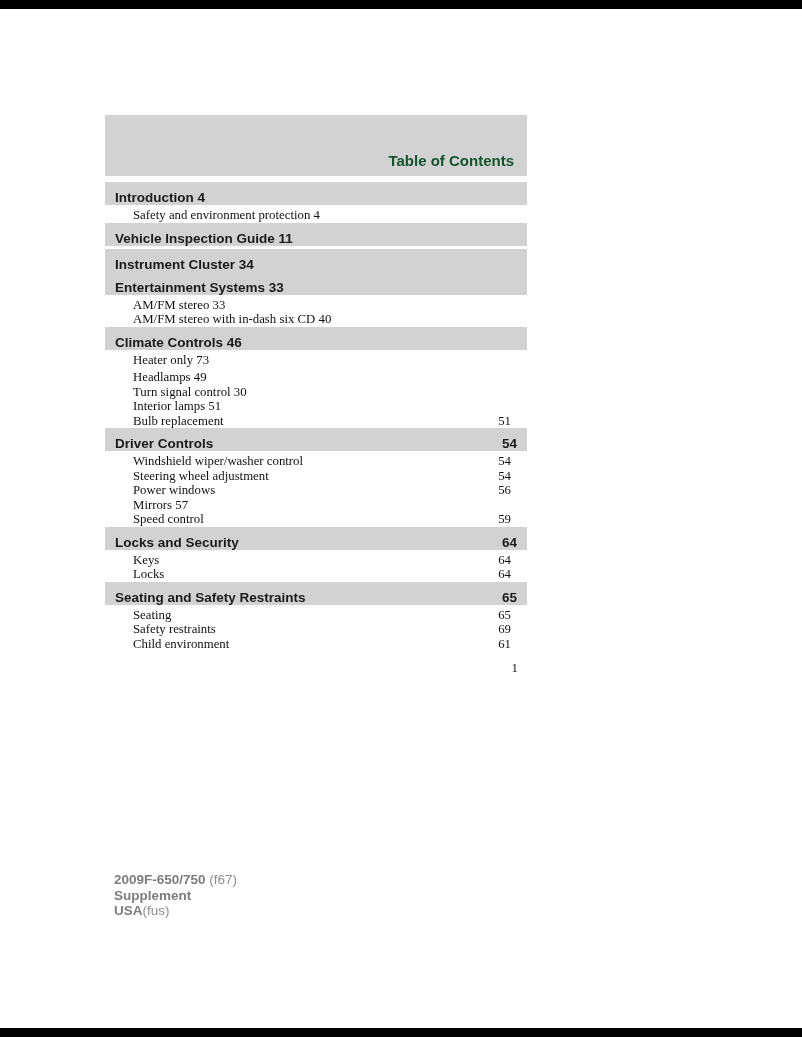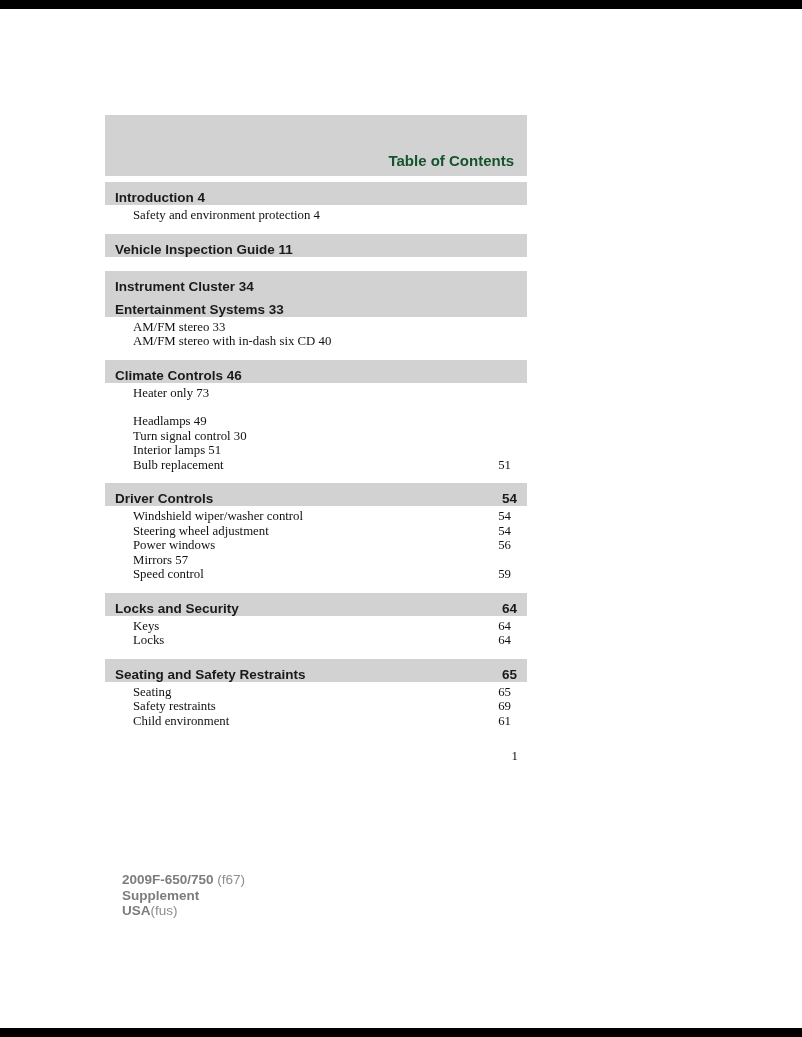--- a/index.html
+++ b/index.html
@@ -41,21 +41,21 @@
     justify-content:space-between;
     padding:0 10px;
   }
   .st, .sp {
     font-weight:bold;
     font-size:13.5px;
     color:#1a1a1a;
     white-space:nowrap;
   }
   .section-items {
-    padding:3px 16px 11px 28px;
+    padding:3px 16px 0 28px;
   }
   .toc-item {
     display:flex;
     justify-content:space-between;
     font-family:"Liberation Serif", serif;
     font-size:12.8px;
     line-height:14.5px;
     color:#111111;
   }
   .il, .ip { white-space:nowrap; }
@@ -63,21 +63,21 @@
     text-align:right;
     padding-right:9px;
     margin-top:10px;
     font-family:"Liberation Serif", serif;
     font-size:12.8px;
     line-height:14.5px;
     color:#111111;
   }
   .doc-footer {
     position:absolute;
-    left:122px;
+    left:114px;
     top:872px;
     font-size:13.5px;
     line-height:15.5px;
   }
   .fb { font-weight:bold; color:#7d7d7d; }
   .fr { font-weight:normal; color:#8d8d8d; }
 </style>
 </head>
 <body>
 

